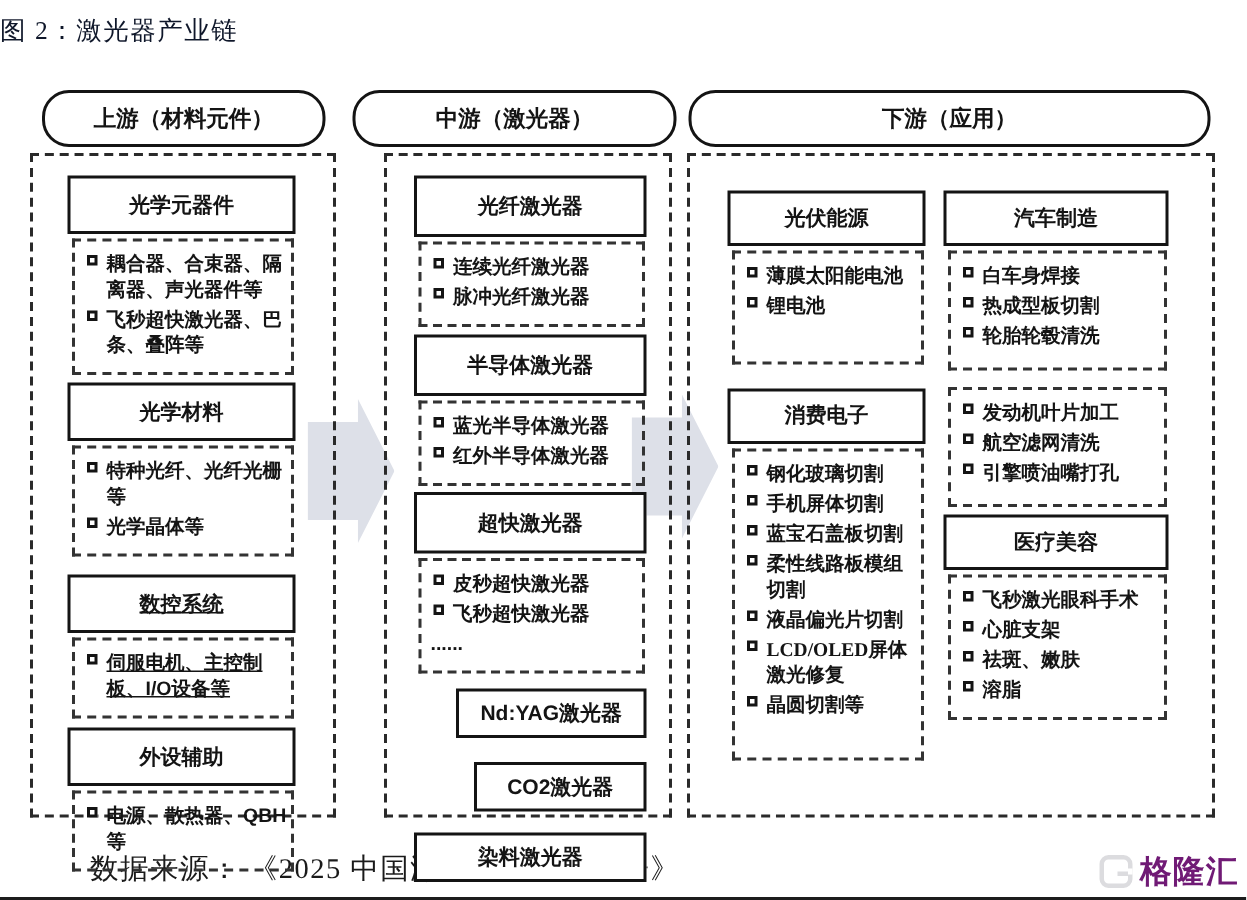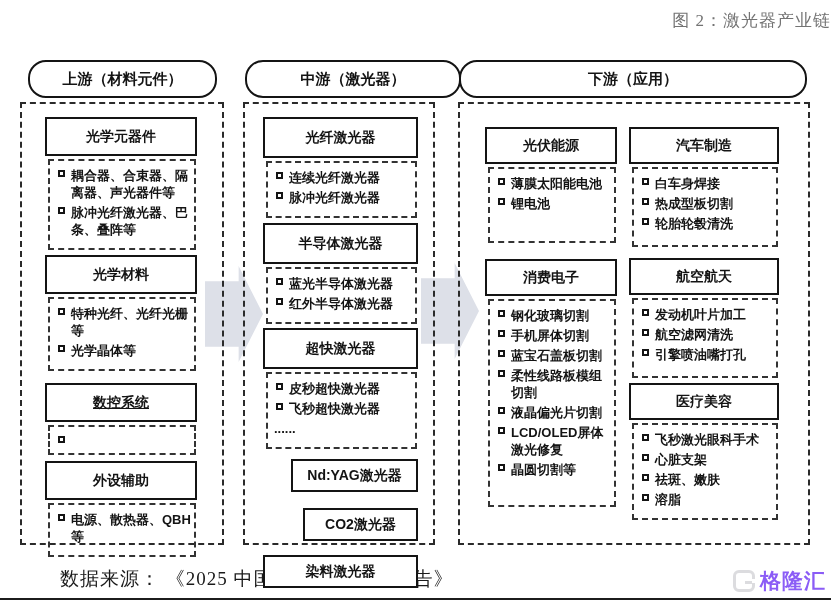--- a/index.html
+++ b/index.html
@@ -3,41 +3,41 @@
 <meta charset="utf-8">
 <style>
   * { margin:0; padding:0; box-sizing:border-box; }
   html,body { background:#ffffff; }
   .page {
     position:relative; width:831px; height:600px; background:#ffffff;
     font-family:"Liberation Sans","DejaVu Sans",sans-serif; color:#141414;
     overflow:hidden;
   }
   .fig-title {
-    position:absolute; top:9px; left:0; right:0; text-align:right;
+    position:absolute; top:9px; left:0; right:0; text-align:left;
     font-family:"Liberation Serif","DejaVu Serif",serif;
-    font-size:17px; letter-spacing:1px; color:#737373;
+    font-size:17px; letter-spacing:1px; color:#0f172a;
   }
   
   .col-header {
     position:absolute; top:60px; height:38px; background:#fff; z-index:3;
     border:2px solid #141414; border-radius:18px;
     display:flex; align-items:center; justify-content:center;
     font-weight:700; font-size:15px;
   }
   #header-up   { left:28px;  width:189px; }
-  #header-mid  { left:245px; width:216px; }
+  #header-mid  { left:235px; width:216px; }
   #header-down { left:459px; width:348px; }
   
   .column {
     position:absolute; top:102px; height:443px; z-index:2;
     border:2px dashed #2a2a2a;
   }
   #col-up   { left:20px;  width:204px; padding:13px 25px 0 23px; }
-  #col-mid  { left:243px; width:192px; padding:13px 15px 0 18px; }
+  #col-mid  { left:256px; width:192px; padding:13px 15px 0 18px; }
   #col-down { left:458px; width:352px; padding:23px 0 0 25px; }
   #col-down .subwrap { display:flex; gap:12px; }
   .subcol-left  { width:132px; }
   .subcol-right { width:150px; }
   
   .group-title {
     border:2px solid #141414; background:#fff; text-align:center;
     font-weight:700; font-size:14px; padding:9px 14px; line-height:17px;
   }
   #col-mid .group-title { padding:10px 2px; }
@@ -57,21 +57,21 @@
   
   #col-up  .group:nth-child(2) { margin-top:5px; }
   #col-up  .group:nth-child(3) { margin-top:12px;text-decoration:underline; }
   #col-up  .group:nth-child(4) { margin-top:6px; }
   #col-mid .group:nth-child(2) { margin-top:5px; }
   #col-mid .group:nth-child(3) { margin-top:4px; }
   #col-mid .group:nth-child(4) { margin-top:10px;padding-left:28px; }
   #col-mid .group:nth-child(5) { margin-top:16px;padding-left:40px; }
   #col-mid .group:nth-child(6) { margin-top:14px; }
   .subcol-left  .group:nth-child(1) .group-items { min-height:76px; }
-  .subcol-left  .group:nth-child(2) { margin-top:16px; }
+  .subcol-left  .group:nth-child(2) { margin-top:16px;font-family:Liberation Serif, serif; }
   .subcol-left  .group:nth-child(2) .group-items { min-height:208px; }
   .subcol-right .group:nth-child(1) .group-items { min-height:80px; }
   .subcol-right .group:nth-child(2) { margin-top:11px; }
   .subcol-right .group:nth-child(2) .group-items { min-height:80px; }
   .subcol-right .group:nth-child(3) { margin-top:5px; }
   
   .arrow {
     position:absolute; z-index:1;
     clip-path:polygon(0 16%, 58% 16%, 58% 0, 100% 50%, 58% 100%, 58% 84%, 0 84%);
   }
@@ -91,21 +91,21 @@
   .wm-logo {
     position:relative; width:22px; height:22px;
     border:3px solid #dcdcdf; border-radius:6px;
   }
   .wm-logo::before { 
     content:""; position:absolute; right:-3px; top:6px; width:6px; height:4px; background:#fff;
   }
   .wm-logo::after { 
     content:""; position:absolute; right:0; top:8px; width:7px; height:3px; background:#dcdcdf;
   }
-  .wm-text { font-weight:700; font-size:21px; color:#8b5cf6; letter-spacing:1px; }
+  .wm-text { font-weight:700; font-size:21px; color:#701a75; letter-spacing:1px; }
   
   .bottom-rule { position:absolute; left:0; right:0; bottom:0; height:2px; background:#1c1c1c; }
 </style>
 </head>
 <body>
 
 <div class="page">
 
   <div class="fig-title">图 2：激光器产业链</div>
 
@@ -119,21 +119,21 @@
   <div class="column" id="col-up">
       <div class="group">
         <div class="group-title">光学元器件</div>
         <div class="group-items">
           <div class="item">
             <span class="checkbox"></span>
             <span>耦合器、合束器、隔离器、声光器件等</span>
           </div>
           <div class="item">
             <span class="checkbox"></span>
-            <span>脉冲光纤激光器、巴条、叠阵等</span>
+            <span>飞秒超快激光器、巴条、叠阵等</span>
           </div>
         </div>
       </div>
       <div class="group">
         <div class="group-title">光学材料</div>
         <div class="group-items">
           <div class="item">
             <span class="checkbox"></span>
             <span>特种光纤、光纤光栅等</span>
           </div>
@@ -141,20 +141,21 @@
             <span class="checkbox"></span>
             <span>光学晶体等</span>
           </div>
         </div>
       </div>
       <div class="group">
         <div class="group-title">数控系统</div>
         <div class="group-items">
           <div class="item">
             <span class="checkbox"></span>
+            <span>伺服电机、主控制板、I/O设备等</span>
           </div>
         </div>
       </div>
       <div class="group">
         <div class="group-title">外设辅助</div>
         <div class="group-items">
           <div class="item">
             <span class="checkbox"></span>
             <span>电源、散热器、QBH等</span>
           </div>
@@ -276,21 +277,20 @@
                 <span class="checkbox"></span>
                 <span>热成型板切割</span>
               </div>
               <div class="item">
                 <span class="checkbox"></span>
                 <span>轮胎轮毂清洗</span>
               </div>
             </div>
           </div>
           <div class="group">
-            <div class="group-title">航空航天</div>
             <div class="group-items">
               <div class="item">
                 <span class="checkbox"></span>
                 <span>发动机叶片加工</span>
               </div>
               <div class="item">
                 <span class="checkbox"></span>
                 <span>航空滤网清洗</span>
               </div>
               <div class="item">

